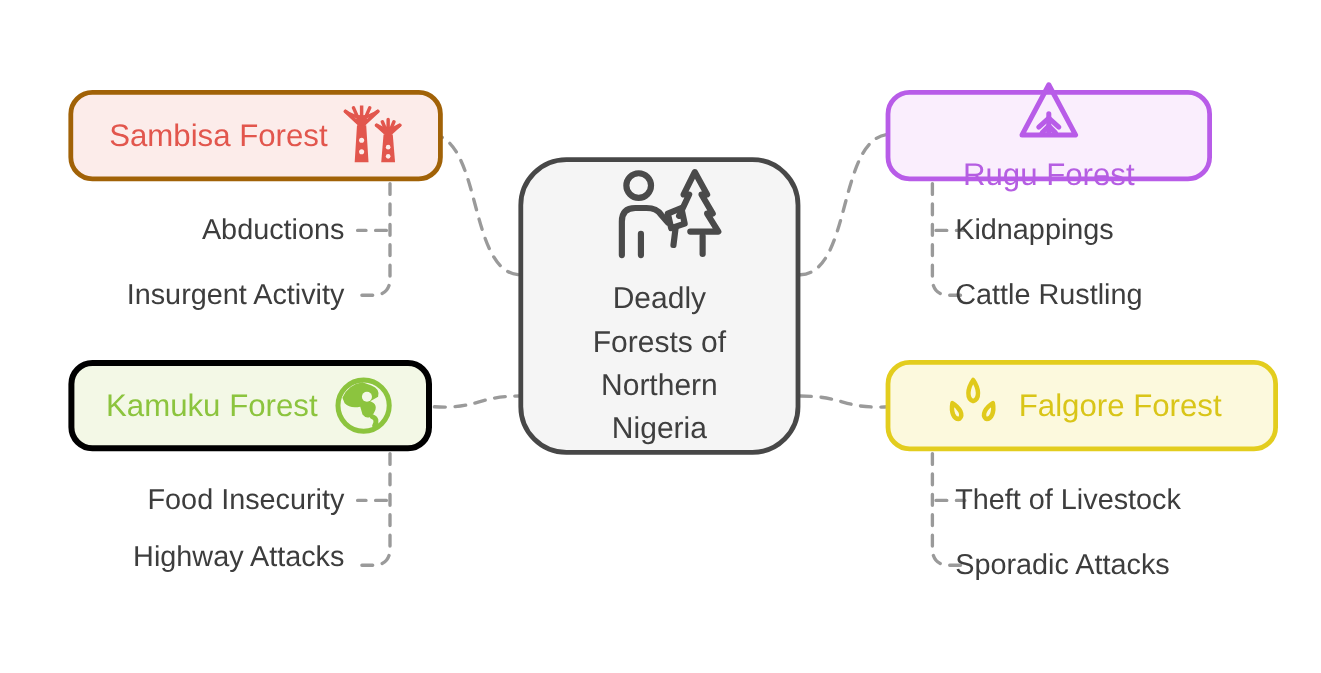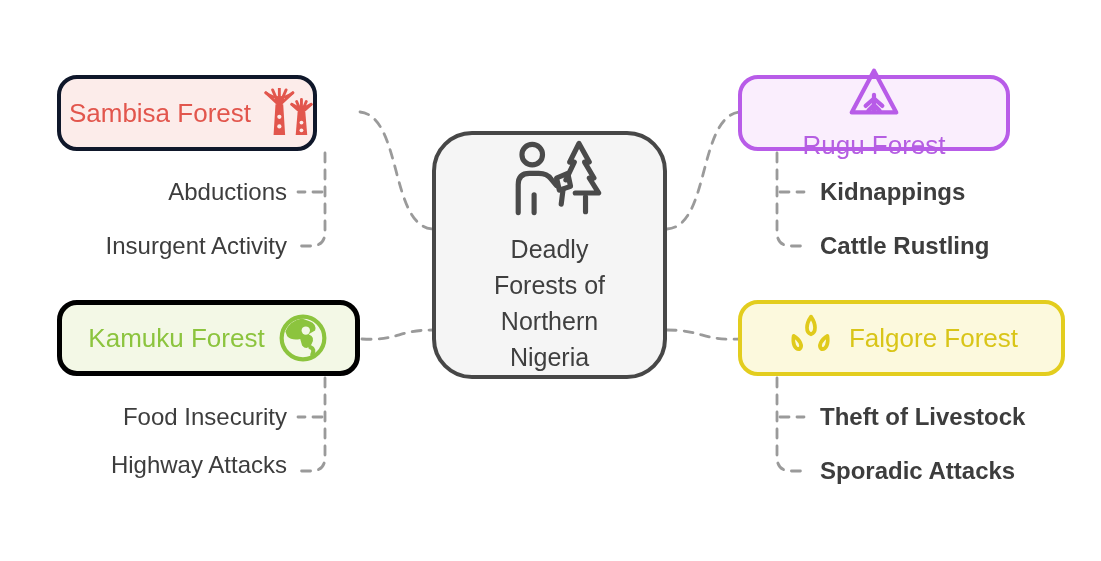--- a/index.html
+++ b/index.html
@@ -9,39 +9,39 @@
   }
   .connector-layer{position:absolute;left:0;top:0;width:1101px;height:561px;z-index:0;}
   .connector-layer path{fill:none;stroke:#9a9a9a;stroke-width:2.8;stroke-dasharray:9 8;stroke-linecap:round;}
 
   .pill{
     position:absolute;height:76px;box-sizing:border-box;border-radius:20px;
     display:flex;align-items:center;justify-content:center;gap:12px;
     font-size:26px;font-weight:500;z-index:2;
   }
   .pill svg{flex:0 0 auto;}
-  .pill-sambisa{left:57px;top:75px;width:260px;border:4px solid #0f172a;background:#fcecea;color:#e2564d;justify-content:flex-end;}
+  .pill-sambisa{left:57px;top:75px;width:312px;border:4px solid #a16207;background:#fcecea;color:#e2564d;}
   .pill-rugu{left:738px;top:75px;width:272px;border:4px solid #b85ce8;background:#faeefd;color:#b55ee2;flex-direction:column;}
   .pill-kamuku{left:57px;top:300px;width:303px;border:5px solid #000000;background:#f3f8e6;color:#8cc43e;}
   .pill-falgore{left:738px;top:300px;width:327px;border:4px solid #e3cd1e;background:#fcf9dd;color:#d9c518;}
 
   .center-node{
     position:absolute;left:432px;top:131px;width:235px;height:248px;box-sizing:border-box;
     border:4px solid #474747;border-radius:40px;background:#f5f5f5;z-index:2;
     display:flex;flex-direction:column;align-items:center;justify-content:center;gap:10px;
   }
   .center-title{
     color:#3f3f3f;font-size:25px;line-height:36px;text-align:center;white-space:pre-line;
   }
 
   .item{
     position:absolute;z-index:2;color:#3d3d3d;font-size:24px;line-height:30px;white-space:nowrap;
   }
   .item-left{left:0;width:287px;text-align:right;}
-  .item-right{left:820px;text-align:left;font-weight:bold;}
+  .item-right{left:796px;text-align:left;}
 </style>
 </head>
 <body>
 
 <div class="canvas">
 
   <svg class="connector-layer" viewBox="0 0 1101 561">
     <path d="M360,112 C402,116 390,227 433,229"></path>
     <path d="M667,229 C710,227 698,116 740,112"></path>
     <path d="M362,339 C398,341 398,330 433,330"></path>

